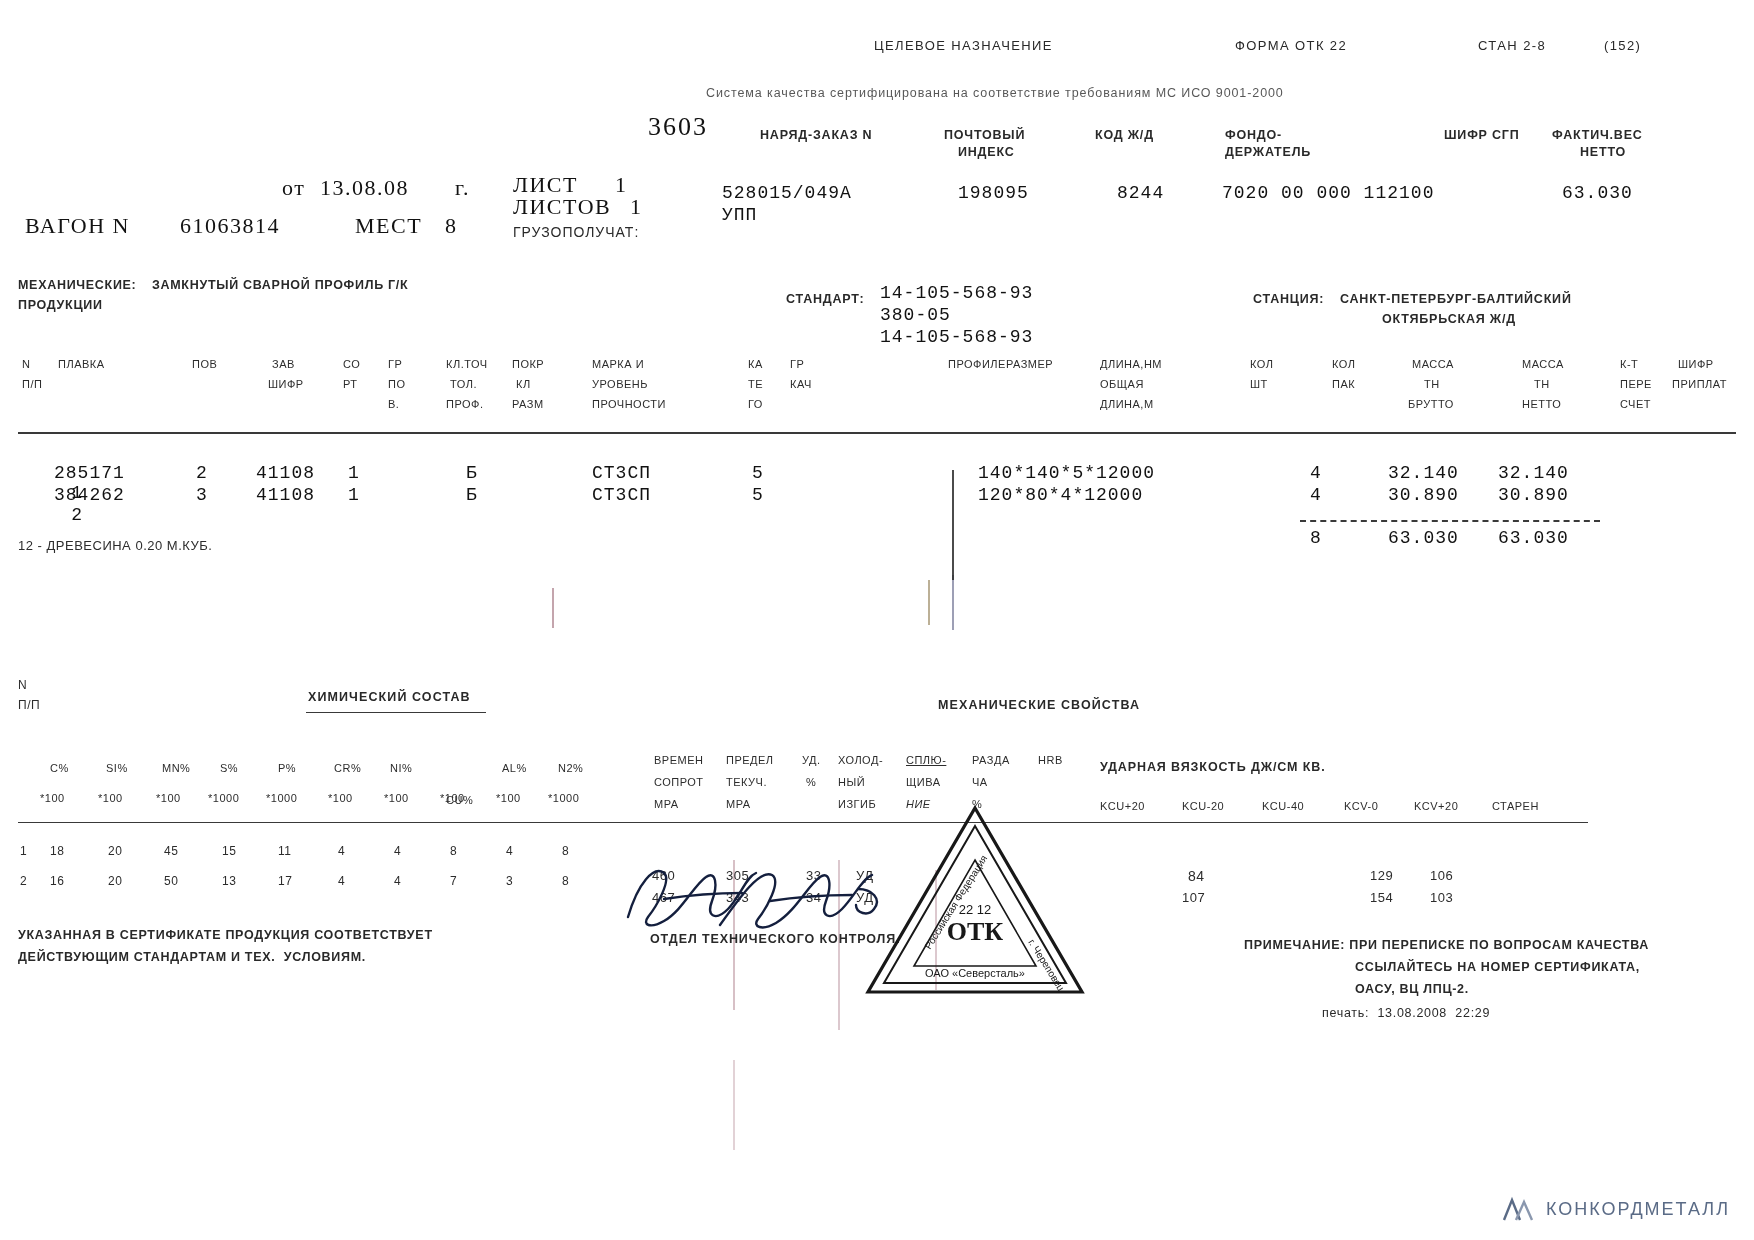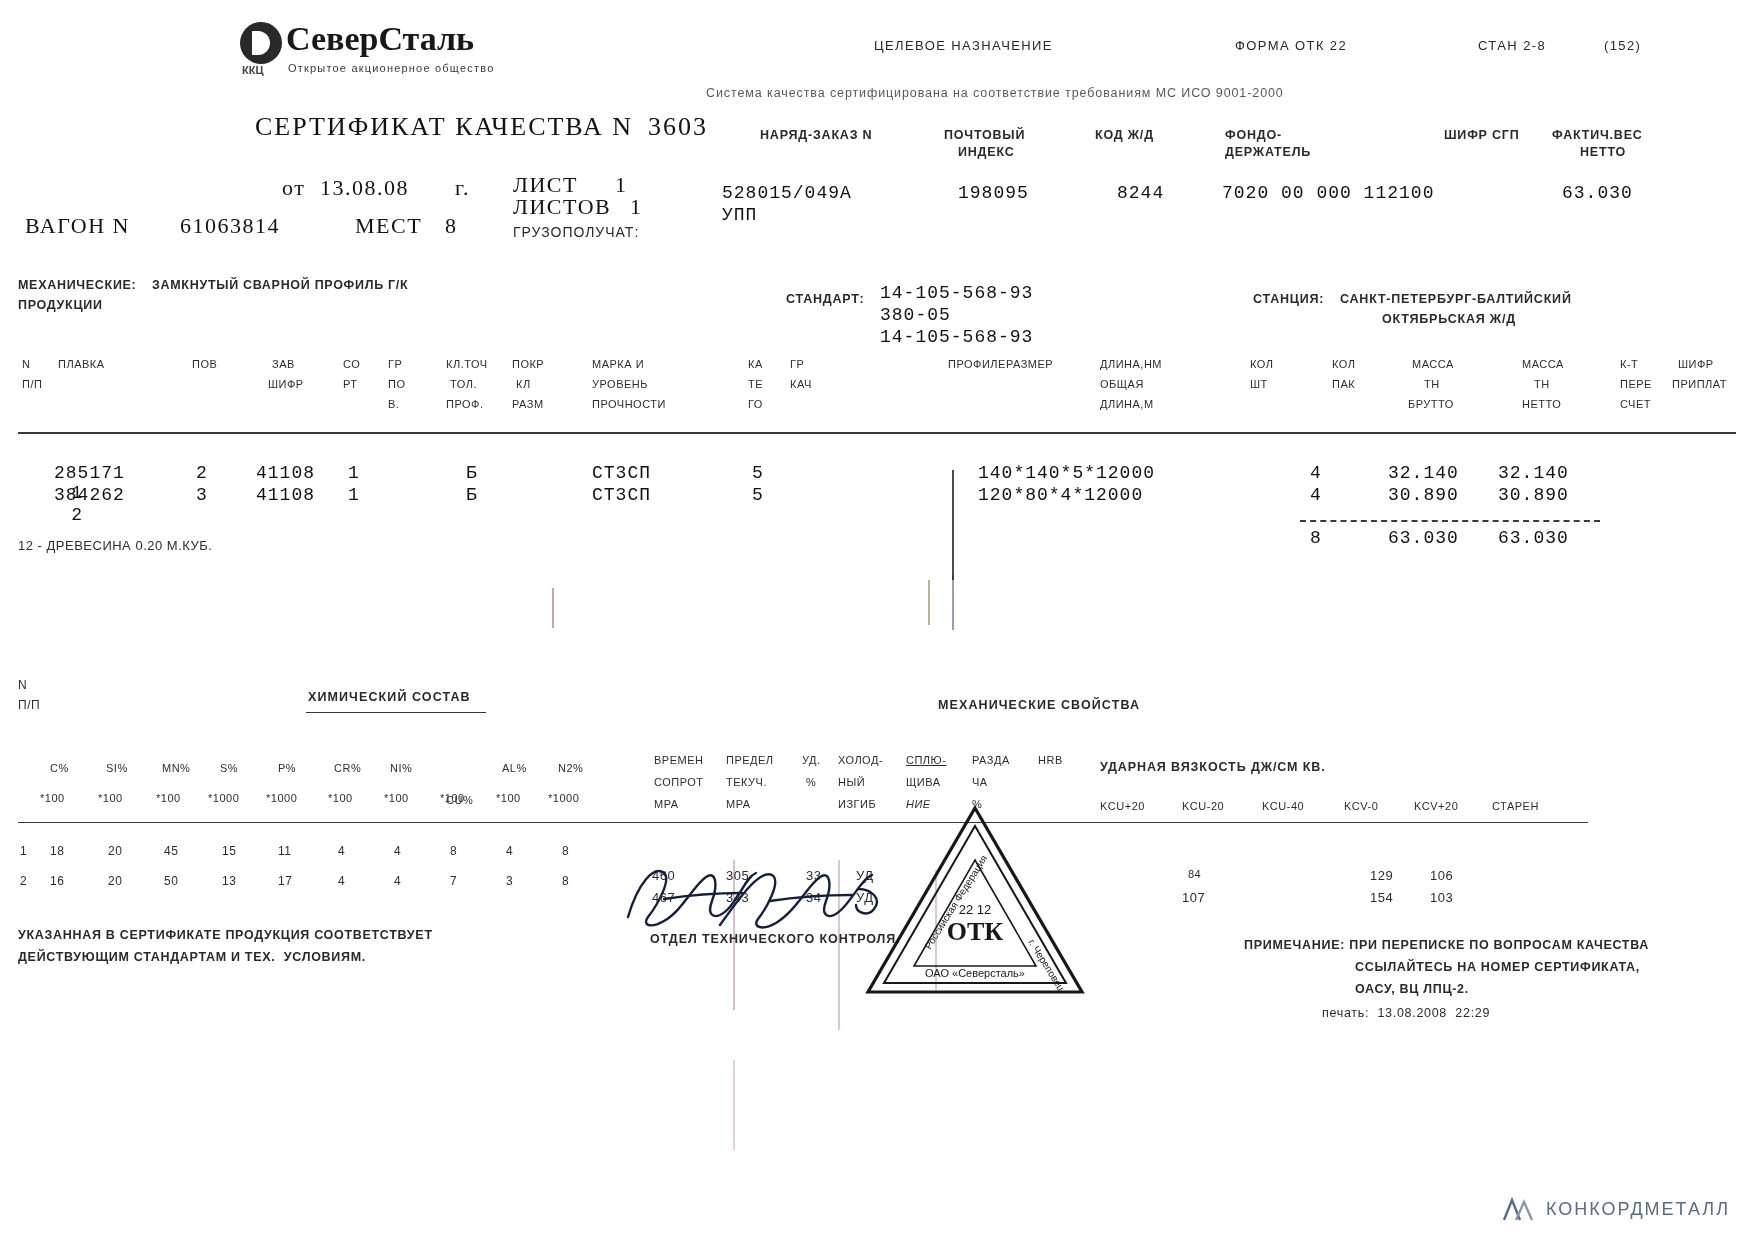--- a/index.html
+++ b/index.html
@@ -66,35 +66,28 @@
   #brand .txt{font-size:18px;letter-spacing:2px;color:#5b6b86;}
 
   
   .mark-v{position:absolute;width:2px;background:#8a4b5c;opacity:.5;}
 </style>
 </head>
 <body>
 
 <div class="page">
 
-  <div class="abs" id="logo">
-    <div class="mark"></div>
-    <div class="name">СеверСталь</div>
-    <div class="sub">Открытое акционерное общество</div>
-    <div class="kk">ККЦ</div>
-  </div>
 
   <div class="abs t" style="left:874px;top:38px;letter-spacing:1.4px;">ЦЕЛЕВОЕ НАЗНАЧЕНИЕ</div>
   <div class="abs t" style="left:1235px;top:38px;letter-spacing:1.4px;">ФОРМА ОТК 22</div>
   <div class="abs t" style="left:1478px;top:38px;letter-spacing:1.4px;">СТАН 2-8</div>
   <div class="abs t" style="left:1604px;top:38px;letter-spacing:1.4px;">(152)</div>
 
   <div class="abs t faint" style="left:706px;top:86px;font-size:12.5px;letter-spacing:.9px;">Система качества сертифицирована на соответствие требованиям МС ИСО 9001-2000</div>
 
-  <div class="abs big" style="left:255px;top:112px;">СЕРТИФИКАТ КАЧЕСТВА N</div>
   <div class="abs big" style="left:648px;top:112px;">3603</div>
 
   <div class="abs big2" style="left:282px;top:175px;">от</div>
   <div class="abs big2" style="left:320px;top:175px;">13.08.08</div>
   <div class="abs big2" style="left:455px;top:175px;">г.</div>
 
   <div class="abs big2" style="left:513px;top:172px;">ЛИСТ</div>
   <div class="abs big2" style="left:615px;top:172px;">1</div>
   <div class="abs big2" style="left:513px;top:194px;">ЛИСТОВ</div>
   <div class="abs big2" style="left:630px;top:194px;">1</div>
@@ -341,21 +334,21 @@
   <div class="abs tiny" style="left:652px;top:868px;font-size:13px;">460</div>
   <div class="abs tiny" style="left:726px;top:868px;font-size:13px;">305</div>
   <div class="abs tiny" style="left:806px;top:868px;font-size:13px;">33</div>
   <div class="abs tiny" style="left:856px;top:868px;font-size:13px;">УД</div>
 
   <div class="abs tiny" style="left:652px;top:890px;font-size:13px;">467</div>
   <div class="abs tiny" style="left:726px;top:890px;font-size:13px;">343</div>
   <div class="abs tiny" style="left:806px;top:890px;font-size:13px;">34</div>
   <div class="abs tiny" style="left:856px;top:890px;font-size:13px;">УД</div>
 
-  <div class="abs tiny" style="left:1188px;top:868px;font-size:11px;">84</div>
+  <div class="abs tiny" style="left:1188px;top:868px;font-size:14px;">84</div>
   <div class="abs tiny" style="left:1370px;top:868px;font-size:13px;">129</div>
   <div class="abs tiny" style="left:1430px;top:868px;font-size:13px;">106</div>
 
   <div class="abs tiny" style="left:1182px;top:890px;font-size:13px;">107</div>
   <div class="abs tiny" style="left:1370px;top:890px;font-size:13px;">154</div>
   <div class="abs tiny" style="left:1430px;top:890px;font-size:13px;">103</div>
 
   <div class="abs cap b" style="left:18px;top:928px;letter-spacing:.7px;">УКАЗАННАЯ В СЕРТИФИКАТЕ ПРОДУКЦИЯ СООТВЕТСТВУЕТ</div>
   <div class="abs cap b" style="left:18px;top:950px;letter-spacing:.7px;">ДЕЙСТВУЮЩИМ СТАНДАРТАМ И ТЕХ.  УСЛОВИЯМ.</div>
 

